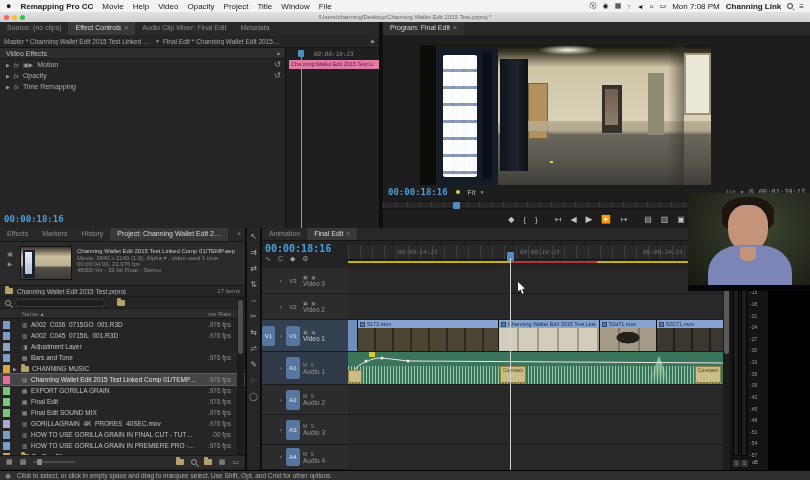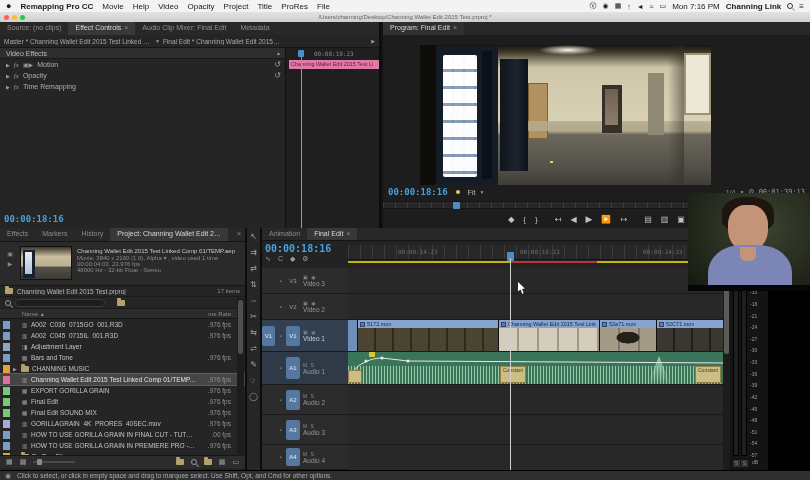--- a/index.html
+++ b/index.html
@@ -1,21 +1,21 @@
 <!DOCTYPE html>
 <html><head>
 <meta charset="utf-8">
 <style>
   * { margin:0; padding:0; box-sizing:border-box; }
   html,body { width:810px; height:480px; overflow:hidden; background:#000; }
   body { font-family:"Liberation Sans", sans-serif; color:#b5b5b5; -webkit-font-smoothing:antialiased; }
   .screen { position:relative; width:810px; height:480px; background:#111; overflow:hidden; }
   .abs { position:absolute; }
   .t6 { font-size:6px; } .t65 { font-size:6.5px; } .t7 { font-size:7px; } .t9 { font-size:9px; }
-  .mono { font-family:"DejaVu Sans Mono", monospace; }
+  .mono { font-family:"DejaVu Sans Mono", monospace;font-style:italic; }
   .tc { color:#46a2de; font-family:"DejaVu Sans Mono", monospace; font-weight:bold; }
   .dim { color:#8a8a8a; } .dim2 { color:#6f6f6f; }
   .ellip { white-space:nowrap; overflow:hidden; text-overflow:ellipsis; }
   
   .menubar { left:0; top:0; width:810px; height:12px; background:#f3f3f3; color:#1a1a1a; display:flex; align-items:center; padding:0 6px; gap:9px; font-size:8px; }
   .menubar .mi { white-space:nowrap; }
   .titlebar { left:0; top:12px; width:810px; height:10px; background:linear-gradient(#e2e2e2,#cfcfcf); display:flex; align-items:center; padding:0 4px; }
   .tl-dot { width:5px; height:5px; border-radius:50%; margin-right:3px; }
   .win-title { position:absolute; left:0; right:0; text-align:center; font-size:6px; color:#666; }
   
@@ -67,31 +67,31 @@
 
   <div class="abs menubar">
     <span class="mi" style="font-size:9px;">●</span>
     <span class="mi" style="font-weight:bold;">Remapping Pro CC</span>
     <span class="mi">Movie</span>
     <span class="mi">Help</span>
     <span class="mi">Video</span>
     <span class="mi">Opacity</span>
     <span class="mi">Project</span>
     <span class="mi">Title</span>
-    <span class="mi">ProRes</span>
+    <span class="mi">Window</span>
     <span class="mi">File</span>
     <span style="margin-left:auto; display:flex; gap:6px; align-items:center;">
       <span style="font-size:7px;">Ⓥ</span>
       <span style="font-size:7px;">◉</span>
       <span style="font-size:7px;">▦</span>
       <span style="font-size:7px;">↑</span>
       <span style="font-size:7px;">◄</span>
       <span style="font-size:7px;">≈</span>
       <span style="font-size:7px;">▭</span>
-      <span class="mi">Mon 7:16 PM</span>
+      <span class="mi">Mon 7:08 PM</span>
       <span class="mi" style="font-weight:bold;">Channing Link</span>
       <span><span class="mag" style="border-color:#333;"></span></span>
       <span style="font-size:8px;">≡</span>
     </span>
   </div>
 
   <div class="abs titlebar">
     <span class="tl-dot" style="background:#ff5f57;"></span>
     <span class="tl-dot" style="background:#febc2e;"></span>
     <span class="tl-dot" style="background:#28c840;"></span>

